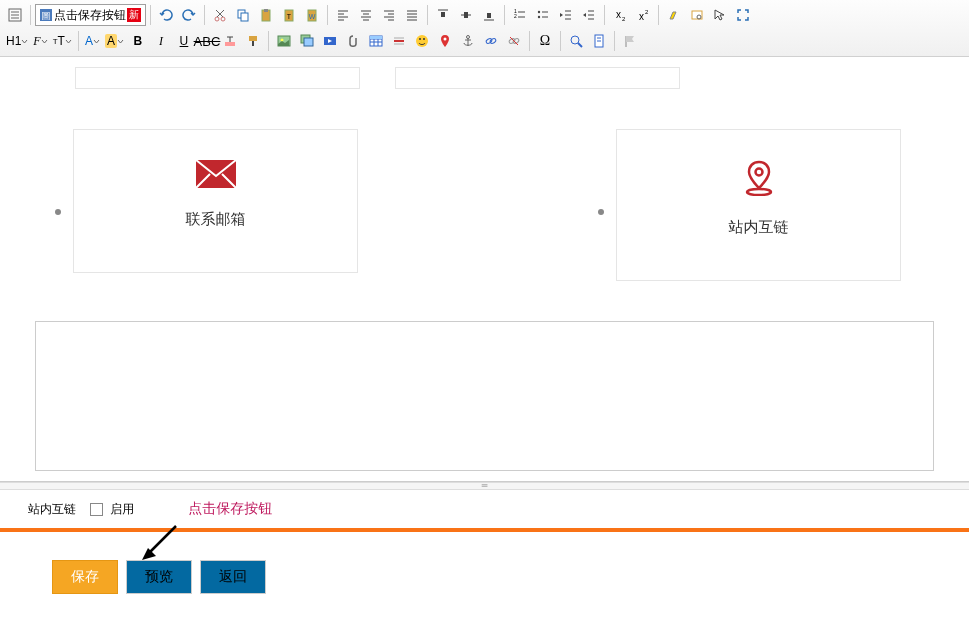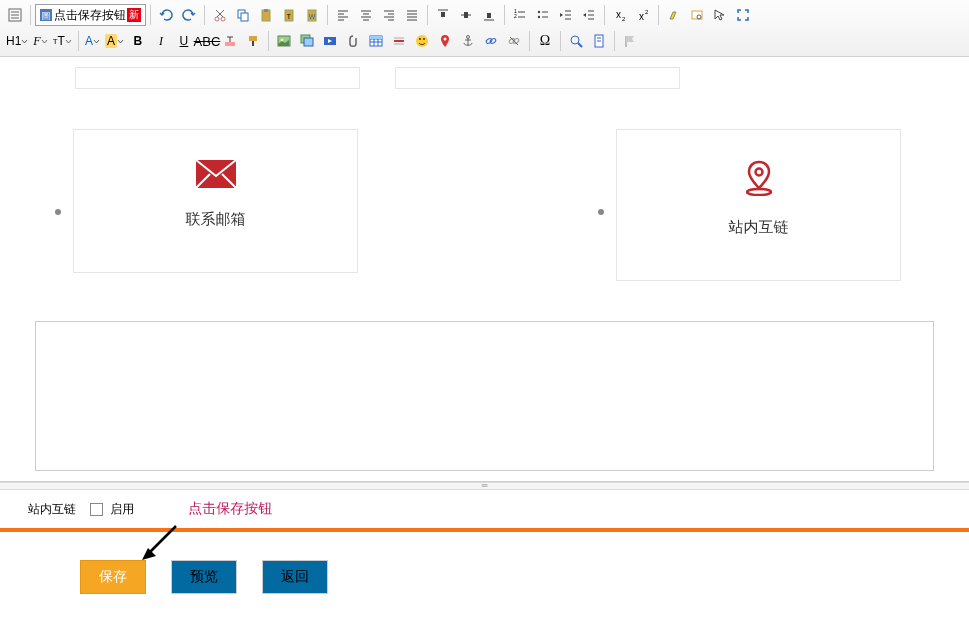--- a/index.html
+++ b/index.html
@@ -38,21 +38,21 @@
 
 .editor-body::-webkit-scrollbar{width:17px;height:17px;}
 .editor-body::-webkit-scrollbar-track{background:#f0f0f0;}
 .editor-body::-webkit-scrollbar-thumb{background:#c0c0c0;border:1px solid #a0a0a0;}
 
 
 .option-bar{display:flex;align-items:center;gap:14px;padding:10px 28px;border-bottom:4px solid #f97316;}
 .chk{width:13px;height:13px;border:1px solid #888;display:inline-block;vertical-align:middle;margin-right:4px;}
 .hint{color:#be185d;font-size:14px;margin-left:40px;}
 
-.btn-row{display:flex;gap:25px;padding:28px 0 8px 80px;position:relative;}
+.btn-row{display:flex;gap:8px;padding:28px 0 8px 52px;position:relative;}
 .btn{min-width:65px;height:34px;padding:0 18px;border:1px solid #ccc;background:#0369a1;font-size:14px;cursor:pointer;display:inline-flex;align-items:center;justify-content:center;}
 .btn-primary{background:#f5a623;color:#fff;border-color:#e59613;}
 
 .arrow{position:absolute;left:140px;top:-10px;width:40px;height:40px;pointer-events:none;}
 
 svg{display:block;}
 </style>
 </head>
 <body>
 

